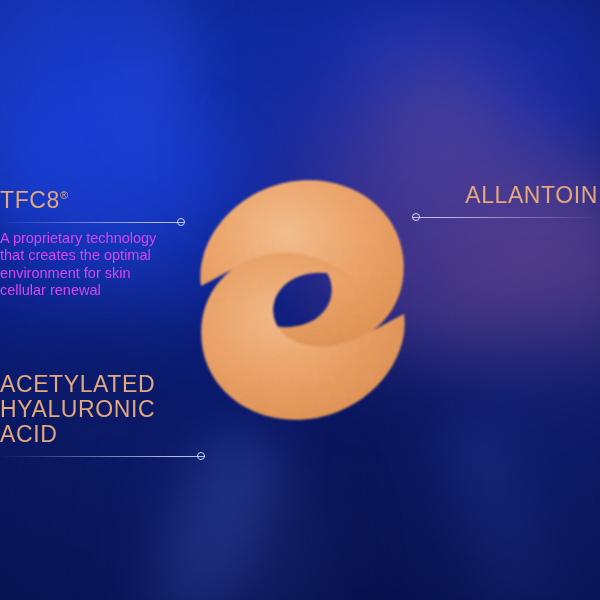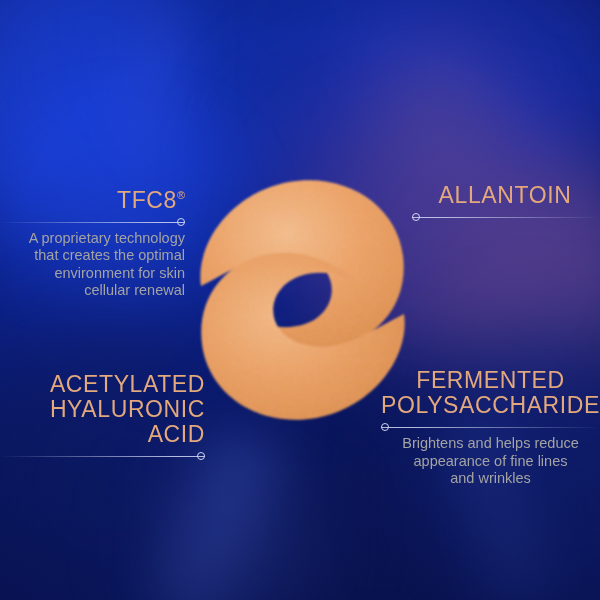--- a/index.html
+++ b/index.html
@@ -50,24 +50,24 @@
   .heading .reg{font-size:11px;vertical-align:super;letter-spacing:0;}
   .rule{position:relative;height:10px;margin:4px 0 3px;}
   .rule .line{position:absolute;top:5px;height:1px;left:0;right:0;}
   .rule .dot{position:absolute;top:1px;width:8px;height:8px;border-radius:50%;
     border:1px solid #cfd4ee;background:transparent;box-sizing:border-box;}
   .rule.right .line{background:linear-gradient(90deg,rgba(210,216,245,0) 0%,rgba(210,216,245,.85) 85%);}
   .rule.right .dot{right:0;}
   .rule.left .line{background:linear-gradient(270deg,rgba(210,216,245,0) 0%,rgba(210,216,245,.85) 85%);}
   .rule.left .dot{left:0;}
   .body{
-    color:#a3a3a3;font-size:14.5px;line-height:17.5px;white-space:pre-line;
+    color:#d946ef;font-size:14.5px;line-height:17.5px;white-space:pre-line;
   }
-  .ta-r{text-align:right;}
-  .ta-l{text-align:center;}
+  .ta-r{text-align:left;}
+  .ta-l{text-align:right;}
 
   #blk-tfc8{left:0;top:183px;width:185px;}
   #blk-allantoin{left:412px;top:183px;width:186px;}
   #blk-aha{left:0;top:372px;width:205px;}
   #blk-ferm{left:381px;top:368px;width:219px;}
 </style>
 </head>
 <body>
 
 <div id="stage">
@@ -167,25 +167,14 @@
   <div class="block ta-r" id="blk-aha">
     <div class="heading"><span>ACETYLATED
 HYALURONIC
 ACID</span></div>
     <div class="rule right">
       <div class="line"></div>
       <div class="dot"></div>
     </div>
   </div>
 
-  <div class="block ta-l" id="blk-ferm">
-    <div class="heading"><span>FERMENTED
-POLYSACCHARIDE</span></div>
-    <div class="rule left">
-      <div class="line"></div>
-      <div class="dot"></div>
-    </div>
-    <div class="body">Brightens and helps reduce
-appearance of fine lines
-and wrinkles</div>
-  </div>
 
 </div>
 
 </body></html>

